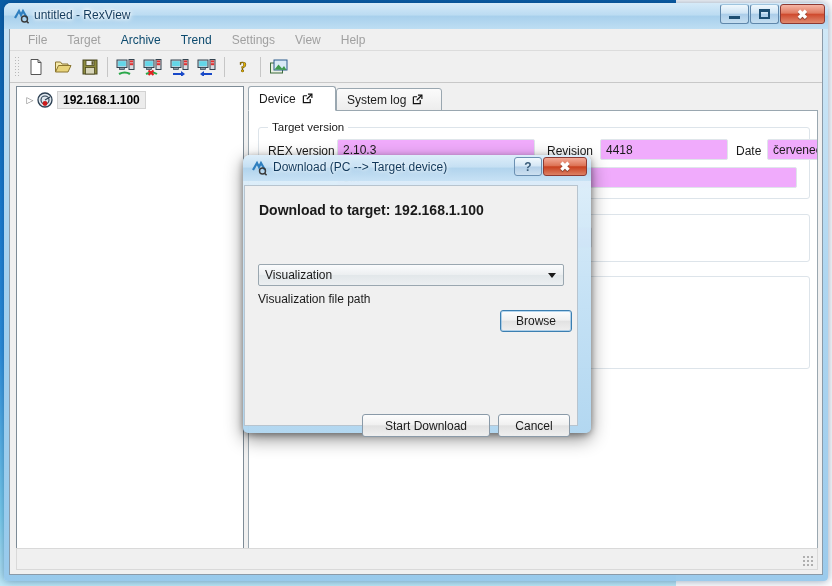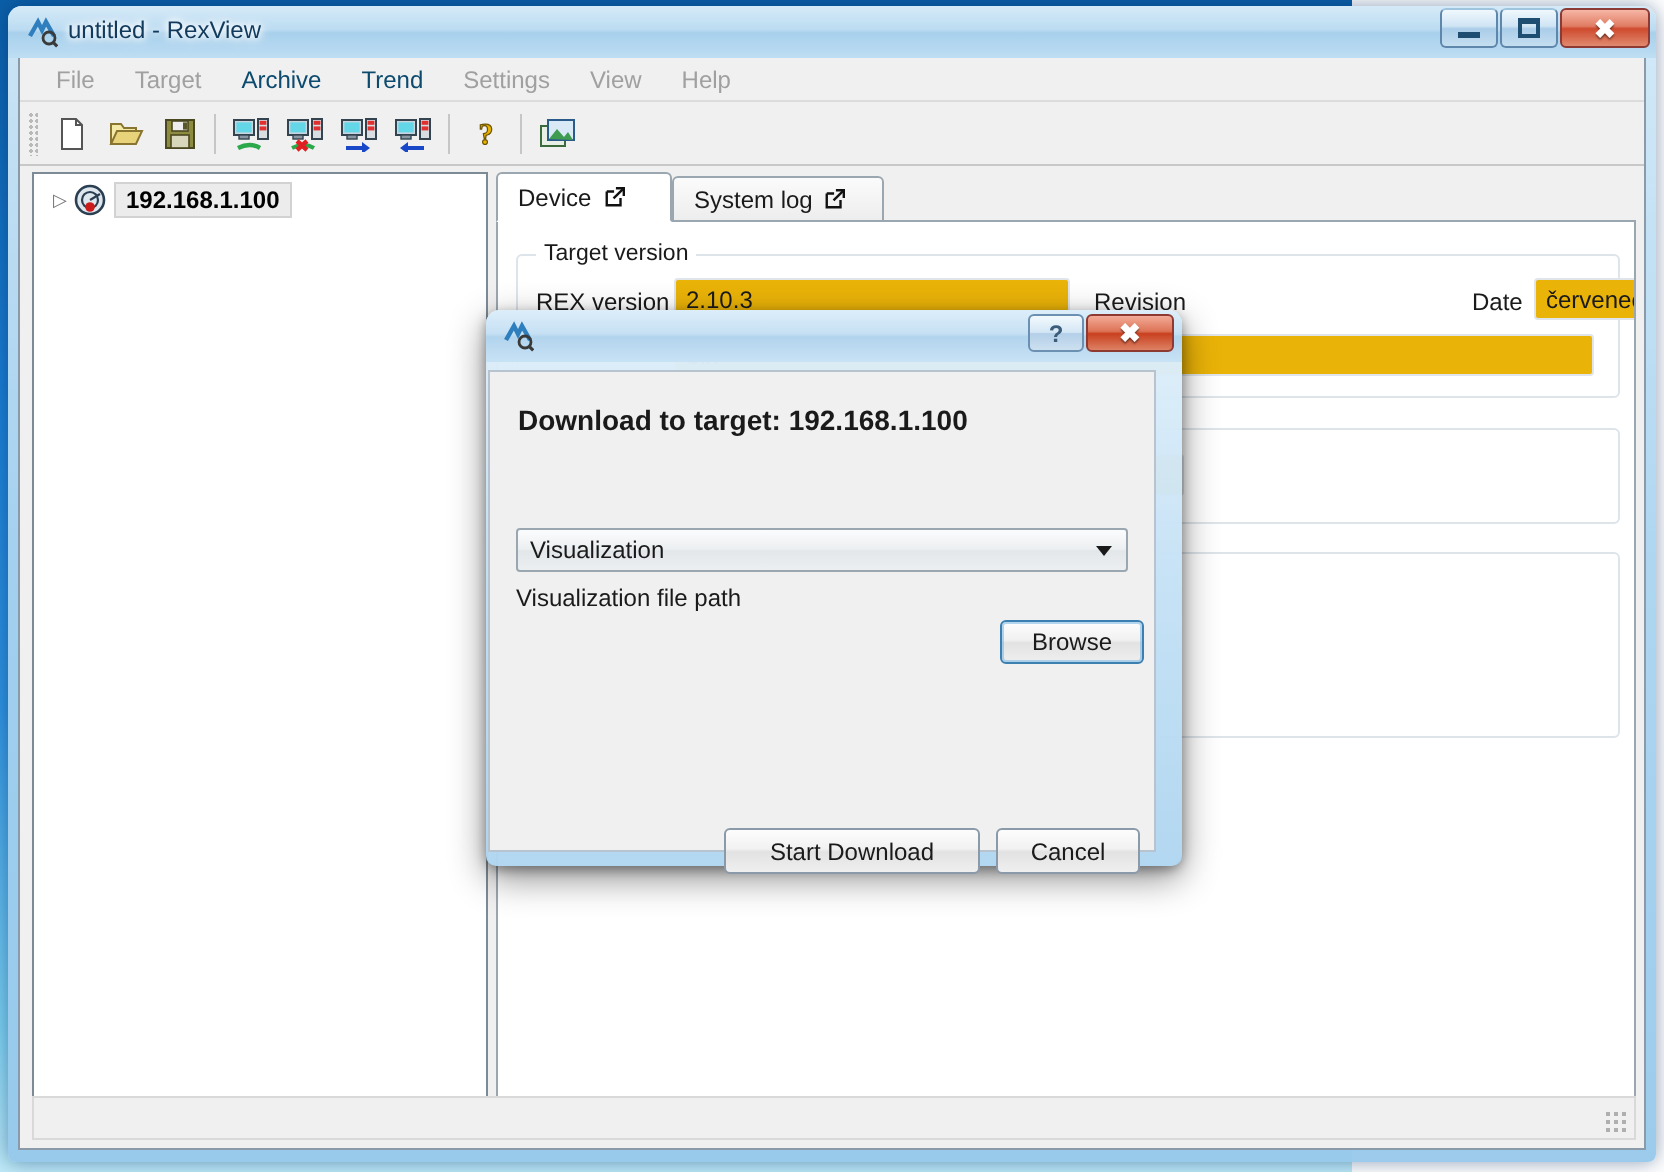--- a/index.html
+++ b/index.html
@@ -193,21 +193,21 @@
     font-size: 11.5px; color: #1a1a1a;
     white-space: nowrap;
   }
   .fld-label {
     position: absolute;
     font-size: 12px; color: #1a1a1a;
     white-space: nowrap;
   }
   .ro-field {
     position: absolute;
-    background: #eab308;
+    background: #f0abfc;
     border: 1px solid #dfe5ea;
     border-radius: 2px;
     font-size: 12px; color: #1a1a1a;
     padding: 3px 5px;
     box-sizing: border-box;
     white-space: nowrap;
     overflow: hidden;
   }
   .cbox-row {
     position: absolute;
@@ -525,20 +525,21 @@
 
         <div class="tabbody">
 
           <div class="gbox" style="left:9px; top:16px; width:552px; height:72px;">
             <div class="gbox-title">Target version</div>
 
             <div class="fld-label" style="left:9px; top:16px;">REX version</div>
             <div class="ro-field" style="left:78px; top:11px; width:198px; height:21px;">2.10.3</div>
 
             <div class="fld-label" style="left:288px; top:16px;">Revision</div>
+            <div class="ro-field" style="left:341px; top:11px; width:128px; height:21px;">4418</div>
 
             <div class="fld-label" style="left:477px; top:16px;">Date</div>
             <div class="ro-field" style="left:508px; top:11px; width:160px; height:21px;">červenec 12, 2014</div>
 
             <div class="ro-field" style="left:78px; top:39px; width:460px; height:21px;">3.x</div>
           </div>
 
           <div class="gbox" style="left:9px; top:103px; width:552px; height:48px;">
             <div class="ro-field" style="left:78px; top:12px; width:62px; height:21px;"></div>
             <div class="fld-label" style="left:150px; top:17px;">Tick max</div>
@@ -584,20 +585,21 @@
 
   <div class="dlg-shadow"></div>
   <div class="dlg">
 
     <div class="dlg-titlebar">
       <svg class="dlg-icon" viewBox="0 0 16 16">
         <path d="M2 10 L6 3 L8 7 L10 3 L14 10" fill="none" stroke="#2f7fbf" stroke-width="2.2"></path>
         <circle cx="11.5" cy="11" r="3" fill="none" stroke="#3a3a3a" stroke-width="1.4"></circle>
         <line x1="13.6" y1="13.2" x2="15.6" y2="15.2" stroke="#3a3a3a" stroke-width="1.6"></line>
       </svg>
+      <div class="dlg-title">Download (PC --&gt; Target device)</div>
       <div class="dlg-btns">
         <div class="dlg-btn">
           <span class="dlg-help">?</span>
         </div>
         <div class="dlg-btn close">
           <span class="glyph-x">✖</span>
         </div>
       </div>
     </div>
 

